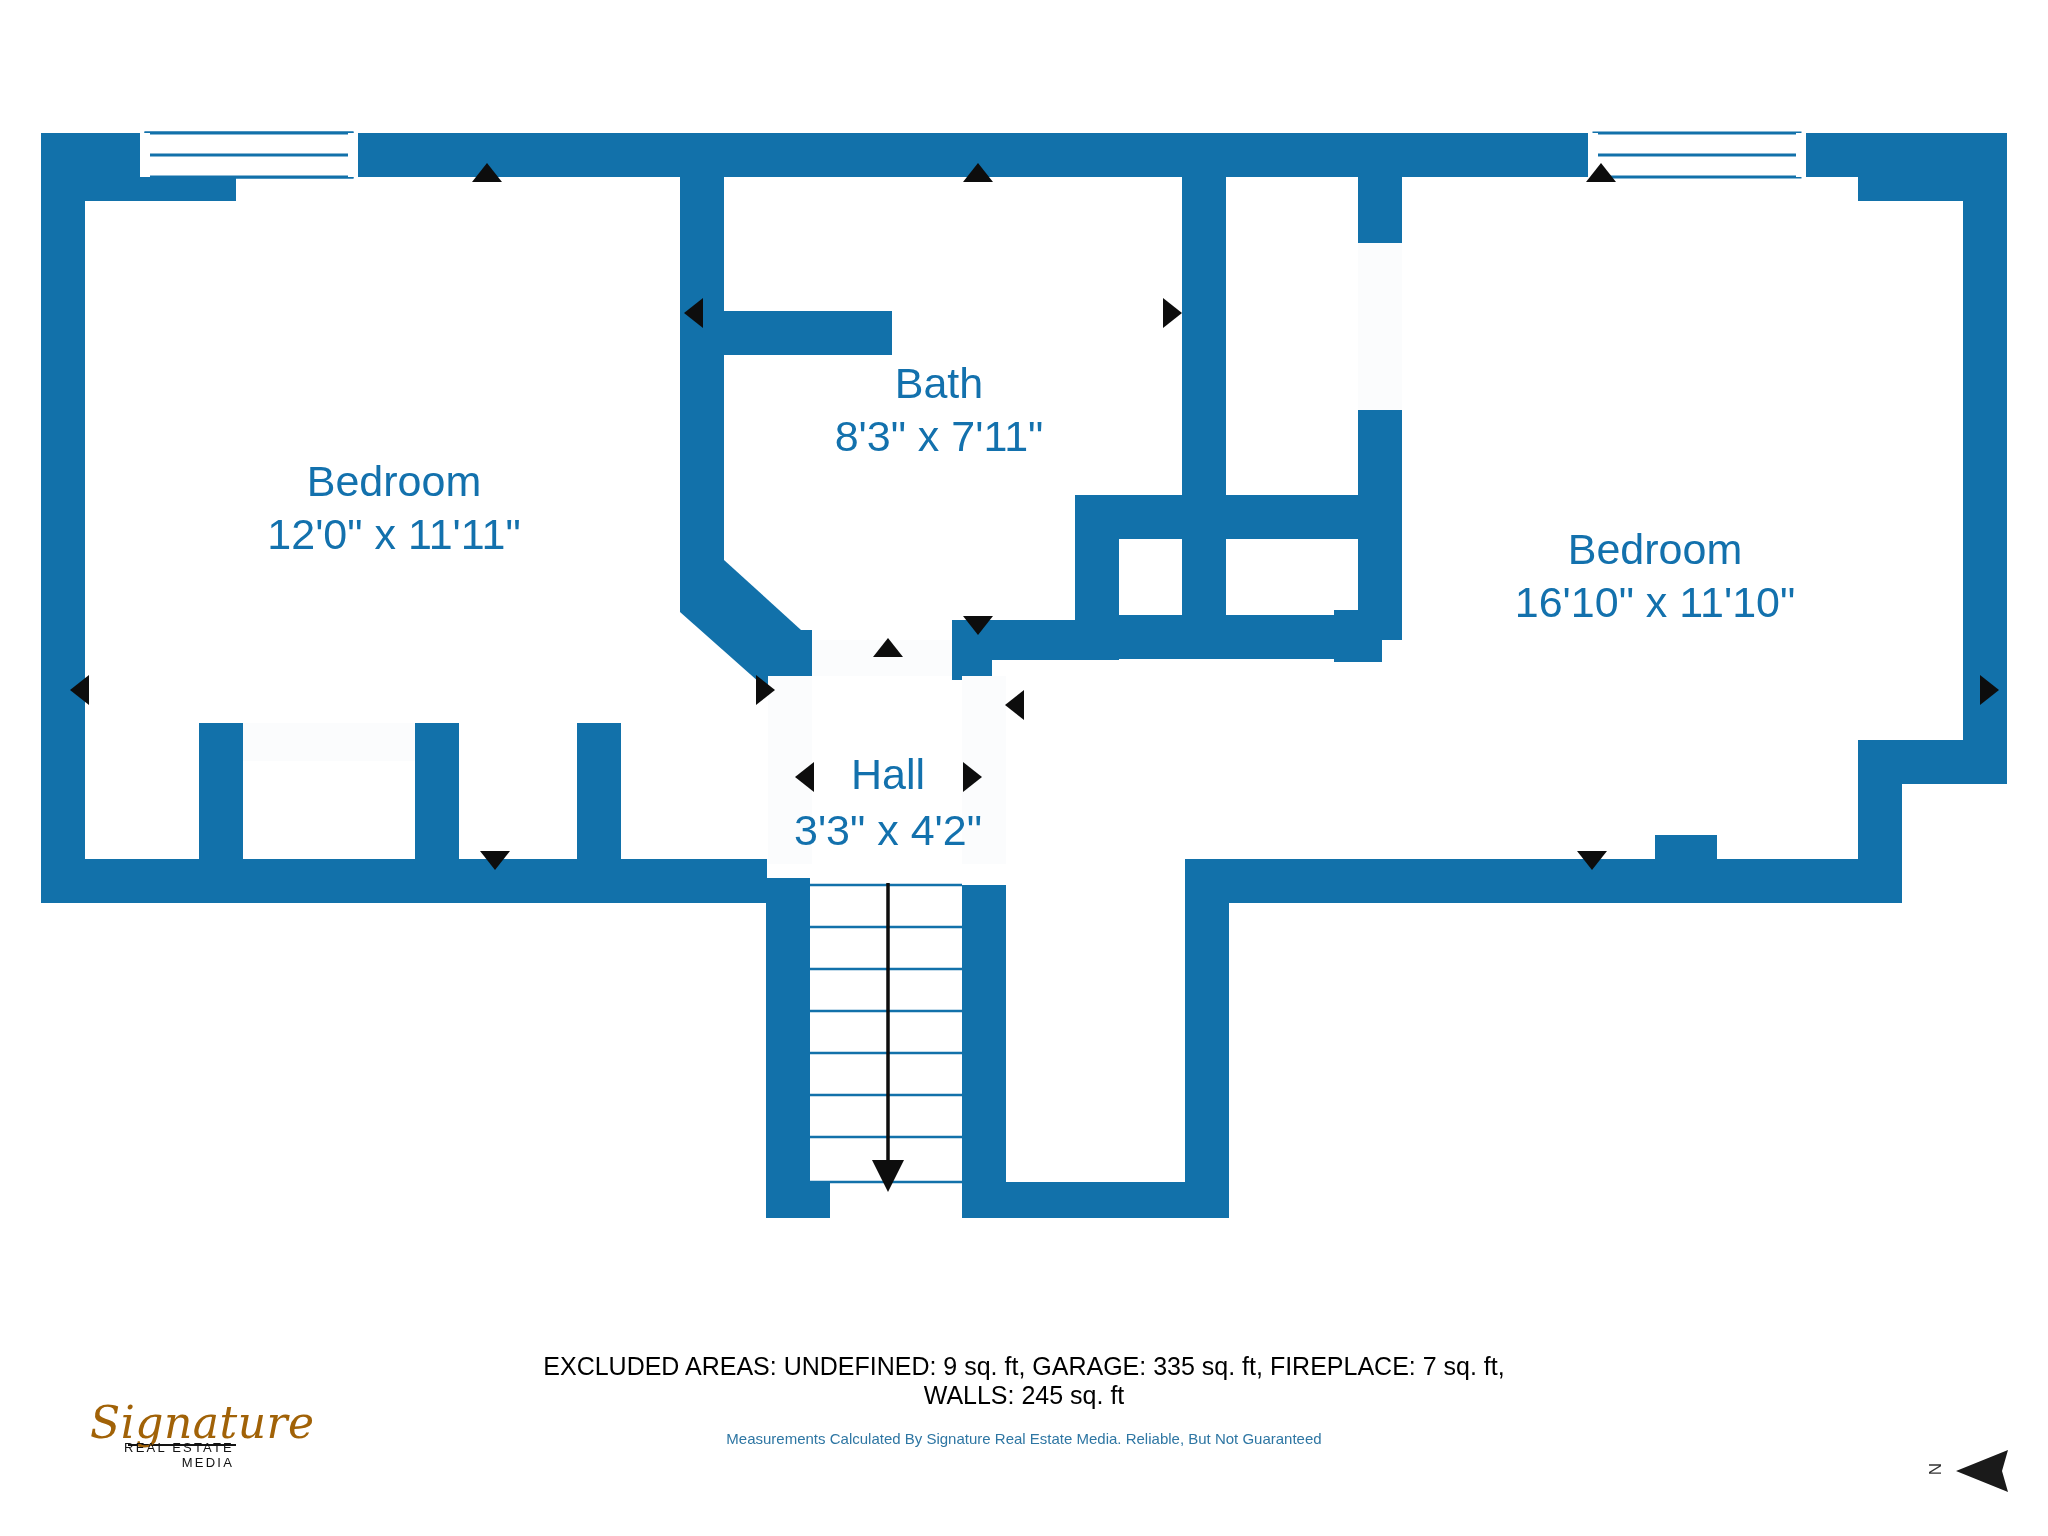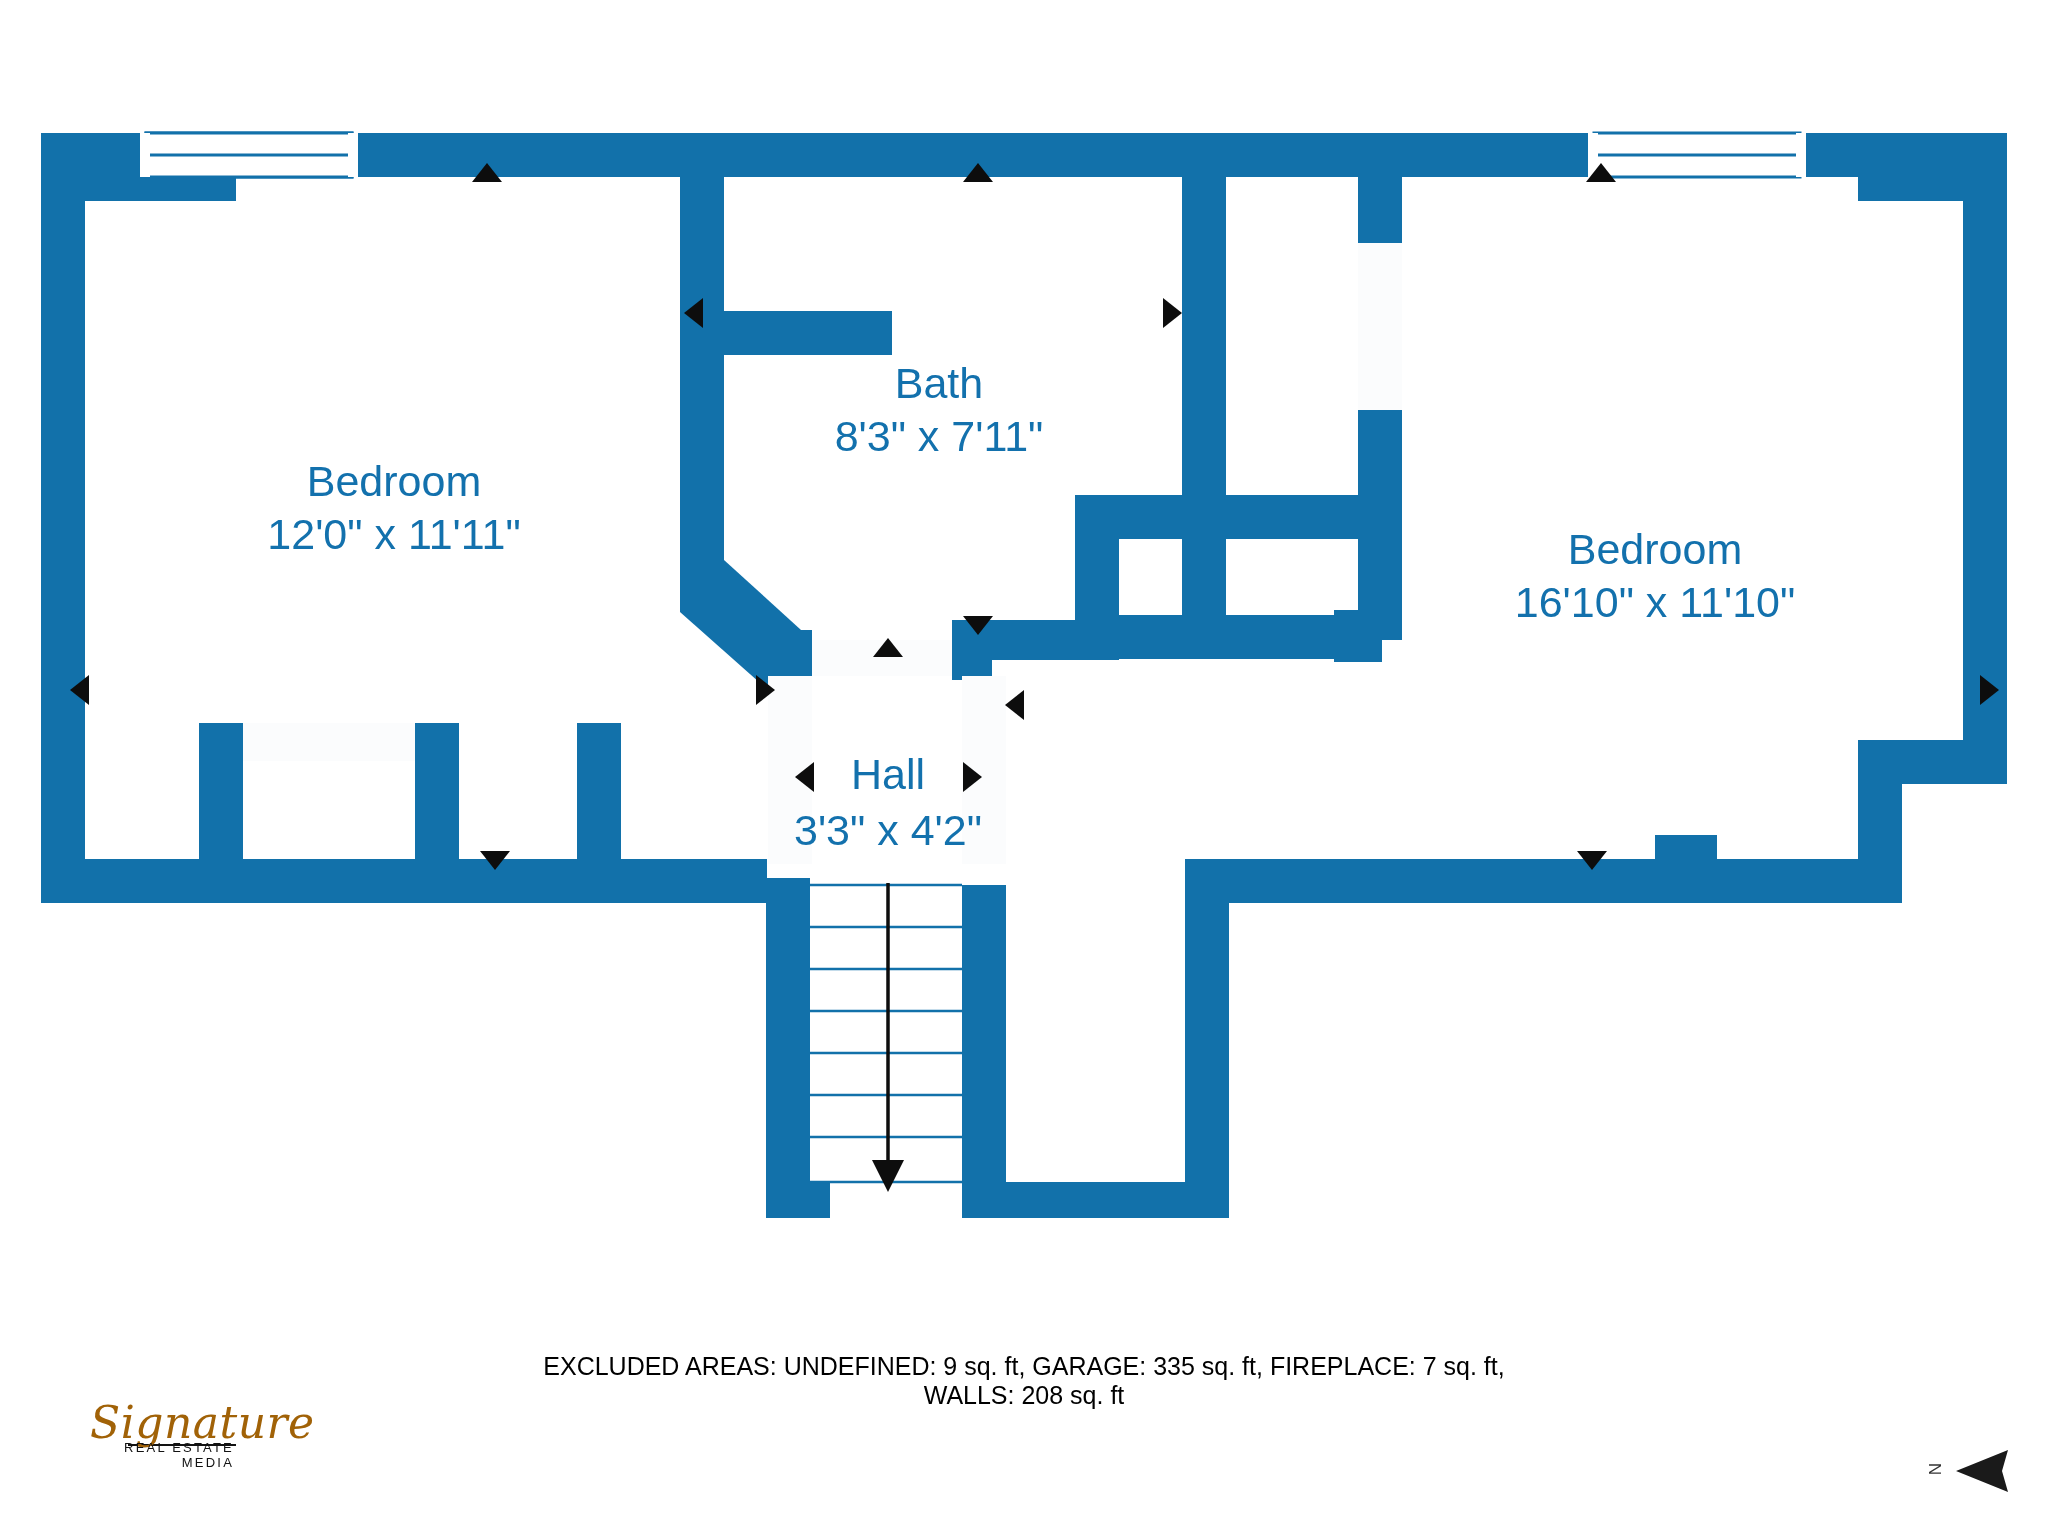--- a/index.html
+++ b/index.html
@@ -276,21 +276,22 @@
       <text class="room-label room-dims" x="1655" y="606">16'10" x 11'10"</text>
 
       <text class="room-label room-name" x="888" y="778">Hall</text>
       <text class="room-label room-dims" x="888" y="834">3'3" x 4'2"</text>
     </g>
 
   </svg>
 
   <div id="footer">
     <div class="excluded">EXCLUDED AREAS: UNDEFINED: 9 sq. ft, GARAGE: 335 sq. ft, FIREPLACE: 7 sq. ft,</div>
-    <div class="walls">WALLS: 208 sq. ft</div>
+    <div class="walls">WALLS: 245 sq. ft</div>
+    <div class="disclaimer">Measurements Calculated By Signature Real Estate Media. Reliable, But Not Guaranteed</div>
   </div>
 
   <div id="logo">
     <span class="sig">Signature</span>
     <div class="rule"></div>
     <span class="sub">REAL ESTATE MEDIA</span>
   </div>
 
   <div id="compass">
     <span class="n">N</span>

